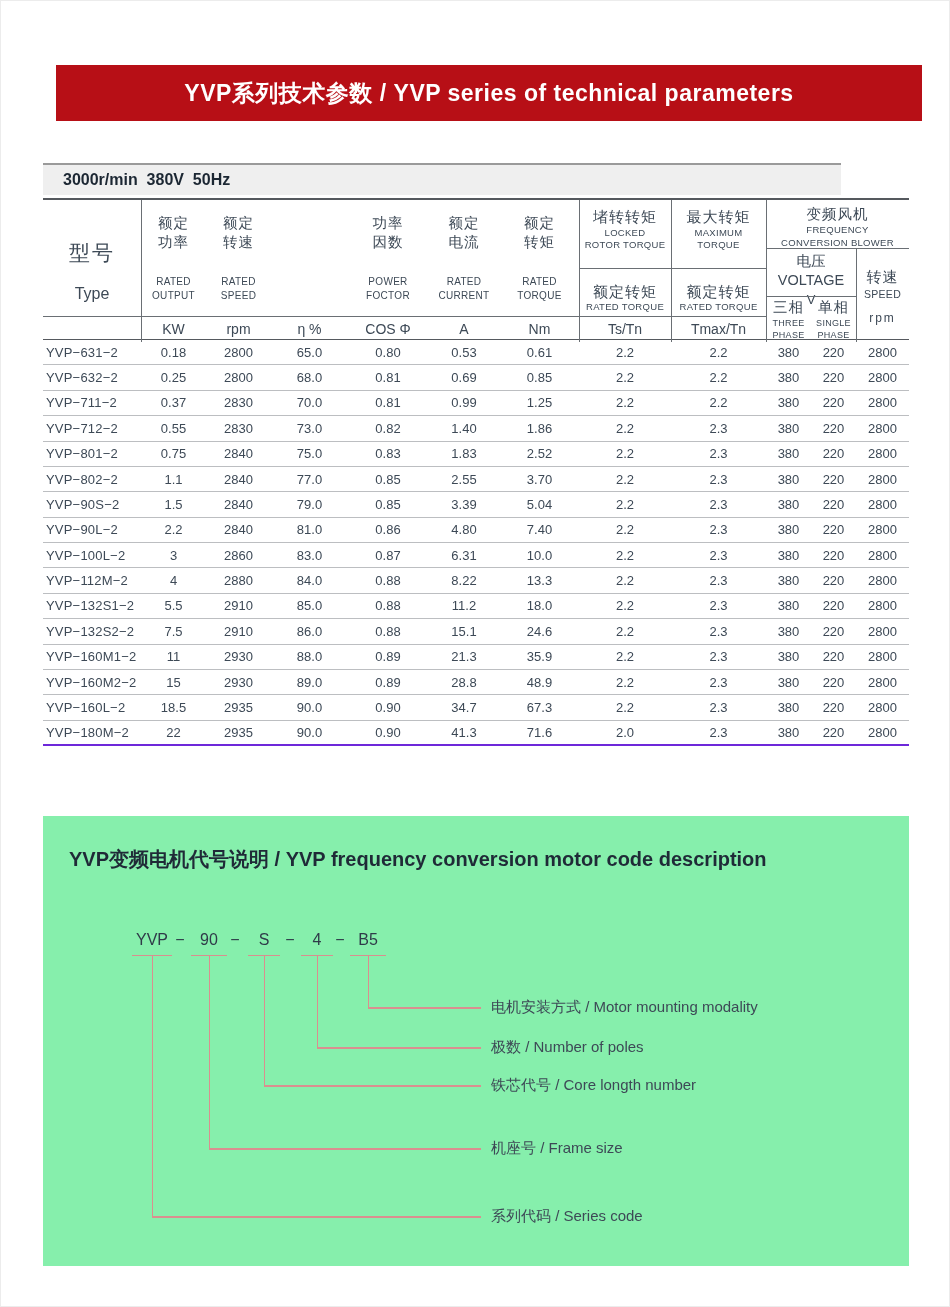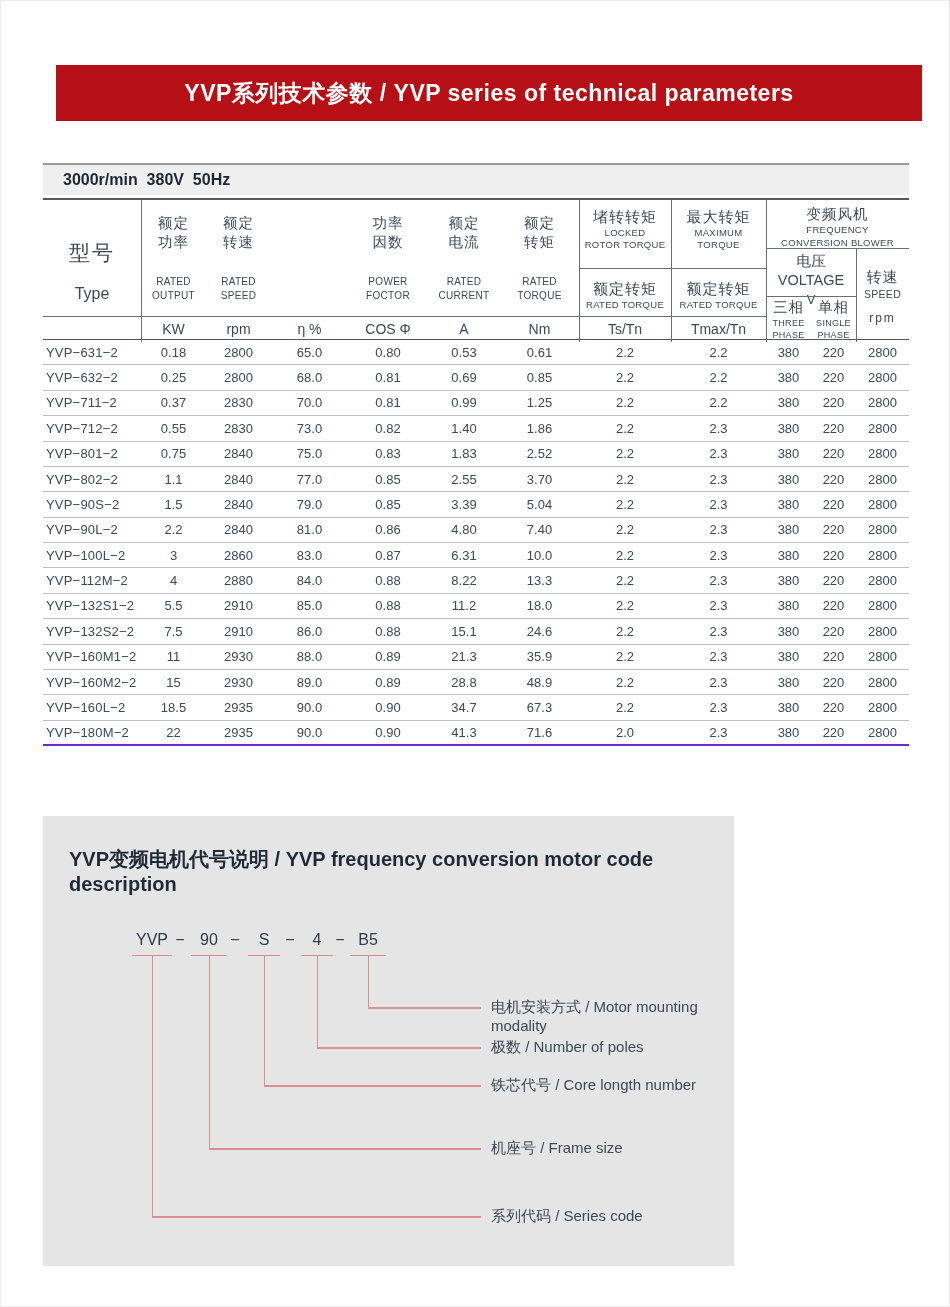--- a/index.html
+++ b/index.html
@@ -10,40 +10,40 @@
     border:1px solid #ececec;
   }
   
   .banner {
     position:absolute; left:42px; top:64px; width:866px; height:56px;
     background:#b70f16; color:#ffffff; display:flex; align-items:center; justify-content:center;
     font-size:23px; font-weight:bold; letter-spacing:0.5px;margin-left:13px;
   }
   
   .subbar {
-    position:absolute; left:42px; top:162px; width:866px; height:32px;
+    position:absolute; left:42px; top:162px; width:798px; height:32px;
     background:#efefef; border-top:2px solid #9a9a9a;
     display:flex; align-items:center; padding-left:20px;
     font-size:16px; font-weight:bold; color:#1c2733; white-space:pre;
   }
   
   .table { position:absolute; left:42px; top:197px; width:866px; }
   .thead { position:relative; height:142px; border-top:2px solid #55595e; border-bottom:1px solid #55595e; }
   .vline { position:absolute; width:1px; background:#6a6f74; }
   .hline { position:absolute; height:1px; background:#6a6f74; }
   .hcell { position:absolute; display:flex; flex-direction:column; align-items:center; text-align:center; }
   .type-cell { left:0; top:0; width:98px; height:142px; justify-content:center; }
   .type-zh { font-size:21px; letter-spacing:2px; }
   .type-en { font-size:16px; margin-top:18px; }
   .hlabel { top:14px; height:88px; justify-content:space-between;text-align:center; }
   .zh { font-size:14.5px; line-height:1.3; letter-spacing:1px; }
   .en { font-size:10px; line-height:1.35; letter-spacing:0.3px; }
   .unit { top:116px; height:26px; justify-content:center; font-size:14px; }
   .tq-top { top:7px; height:56px; justify-content:flex-start; }
-  .tq-bot { top:79px; height:42px; justify-content:flex-start; }
+  .tq-bot { top:72px; height:42px; justify-content:flex-end; }
   .tq-top .zh, .tq-bot .zh { font-size:15px; }
   .tq-top .en, .tq-bot .en { font-size:9.5px; }
   .blower-label { top:5px; height:42px; justify-content:flex-start; }
   .blower-label .en { font-size:9.5px; }
   .volt-cell { top:52px; height:42px; justify-content:flex-start; }
   .volt-cell .zh { font-size:14.5px; letter-spacing:0; }
   .volt-v { font-size:13px; margin-top:2px; }
   .phase-cell { top:98px; height:42px; justify-content:flex-start; }
   .phase-cell .zh { font-size:14.5px; }
   .phase-cell .en { font-size:9px; }
@@ -55,21 +55,21 @@
   .trow {
     display:grid; grid-template-columns:98px 65px 65px 77px 80px 72px 79px 92px 95px 45px 45px 53px;
     height:25.38px; align-items:center; border-bottom:1px solid #bcbec1;
     font-size:13px; color:#3d4956;
   }
   .trow:last-child { border-bottom:2px solid #6d28d9; }
   .tcell { text-align:center; }
   .tcell-type { text-align:left; padding-left:3px; letter-spacing:0.2px; }
   
   .panel {
-    position:absolute; left:42px; top:815px; width:691px; height:450px; background:#e5e5e5;
+    position:absolute; left:42px; top:815px; width:866px; height:450px; background:#86efac;
   }
   .panel-title {
     position:absolute; left:26px; top:30px; font-size:20px; font-weight:bold; color:#1f2a37;
   }
   .code-part {
     position:absolute; top:115px; height:25px; text-align:center;
     font-size:16px; color:#2f3b49; border-bottom:1.5px solid #d98f8f;
   }
   .code-dash { position:absolute; top:115px; width:14px; text-align:center; font-size:16px; color:#2f3b49; }
   .vl { position:absolute; width:1.5px; background:#d98f8f; }

